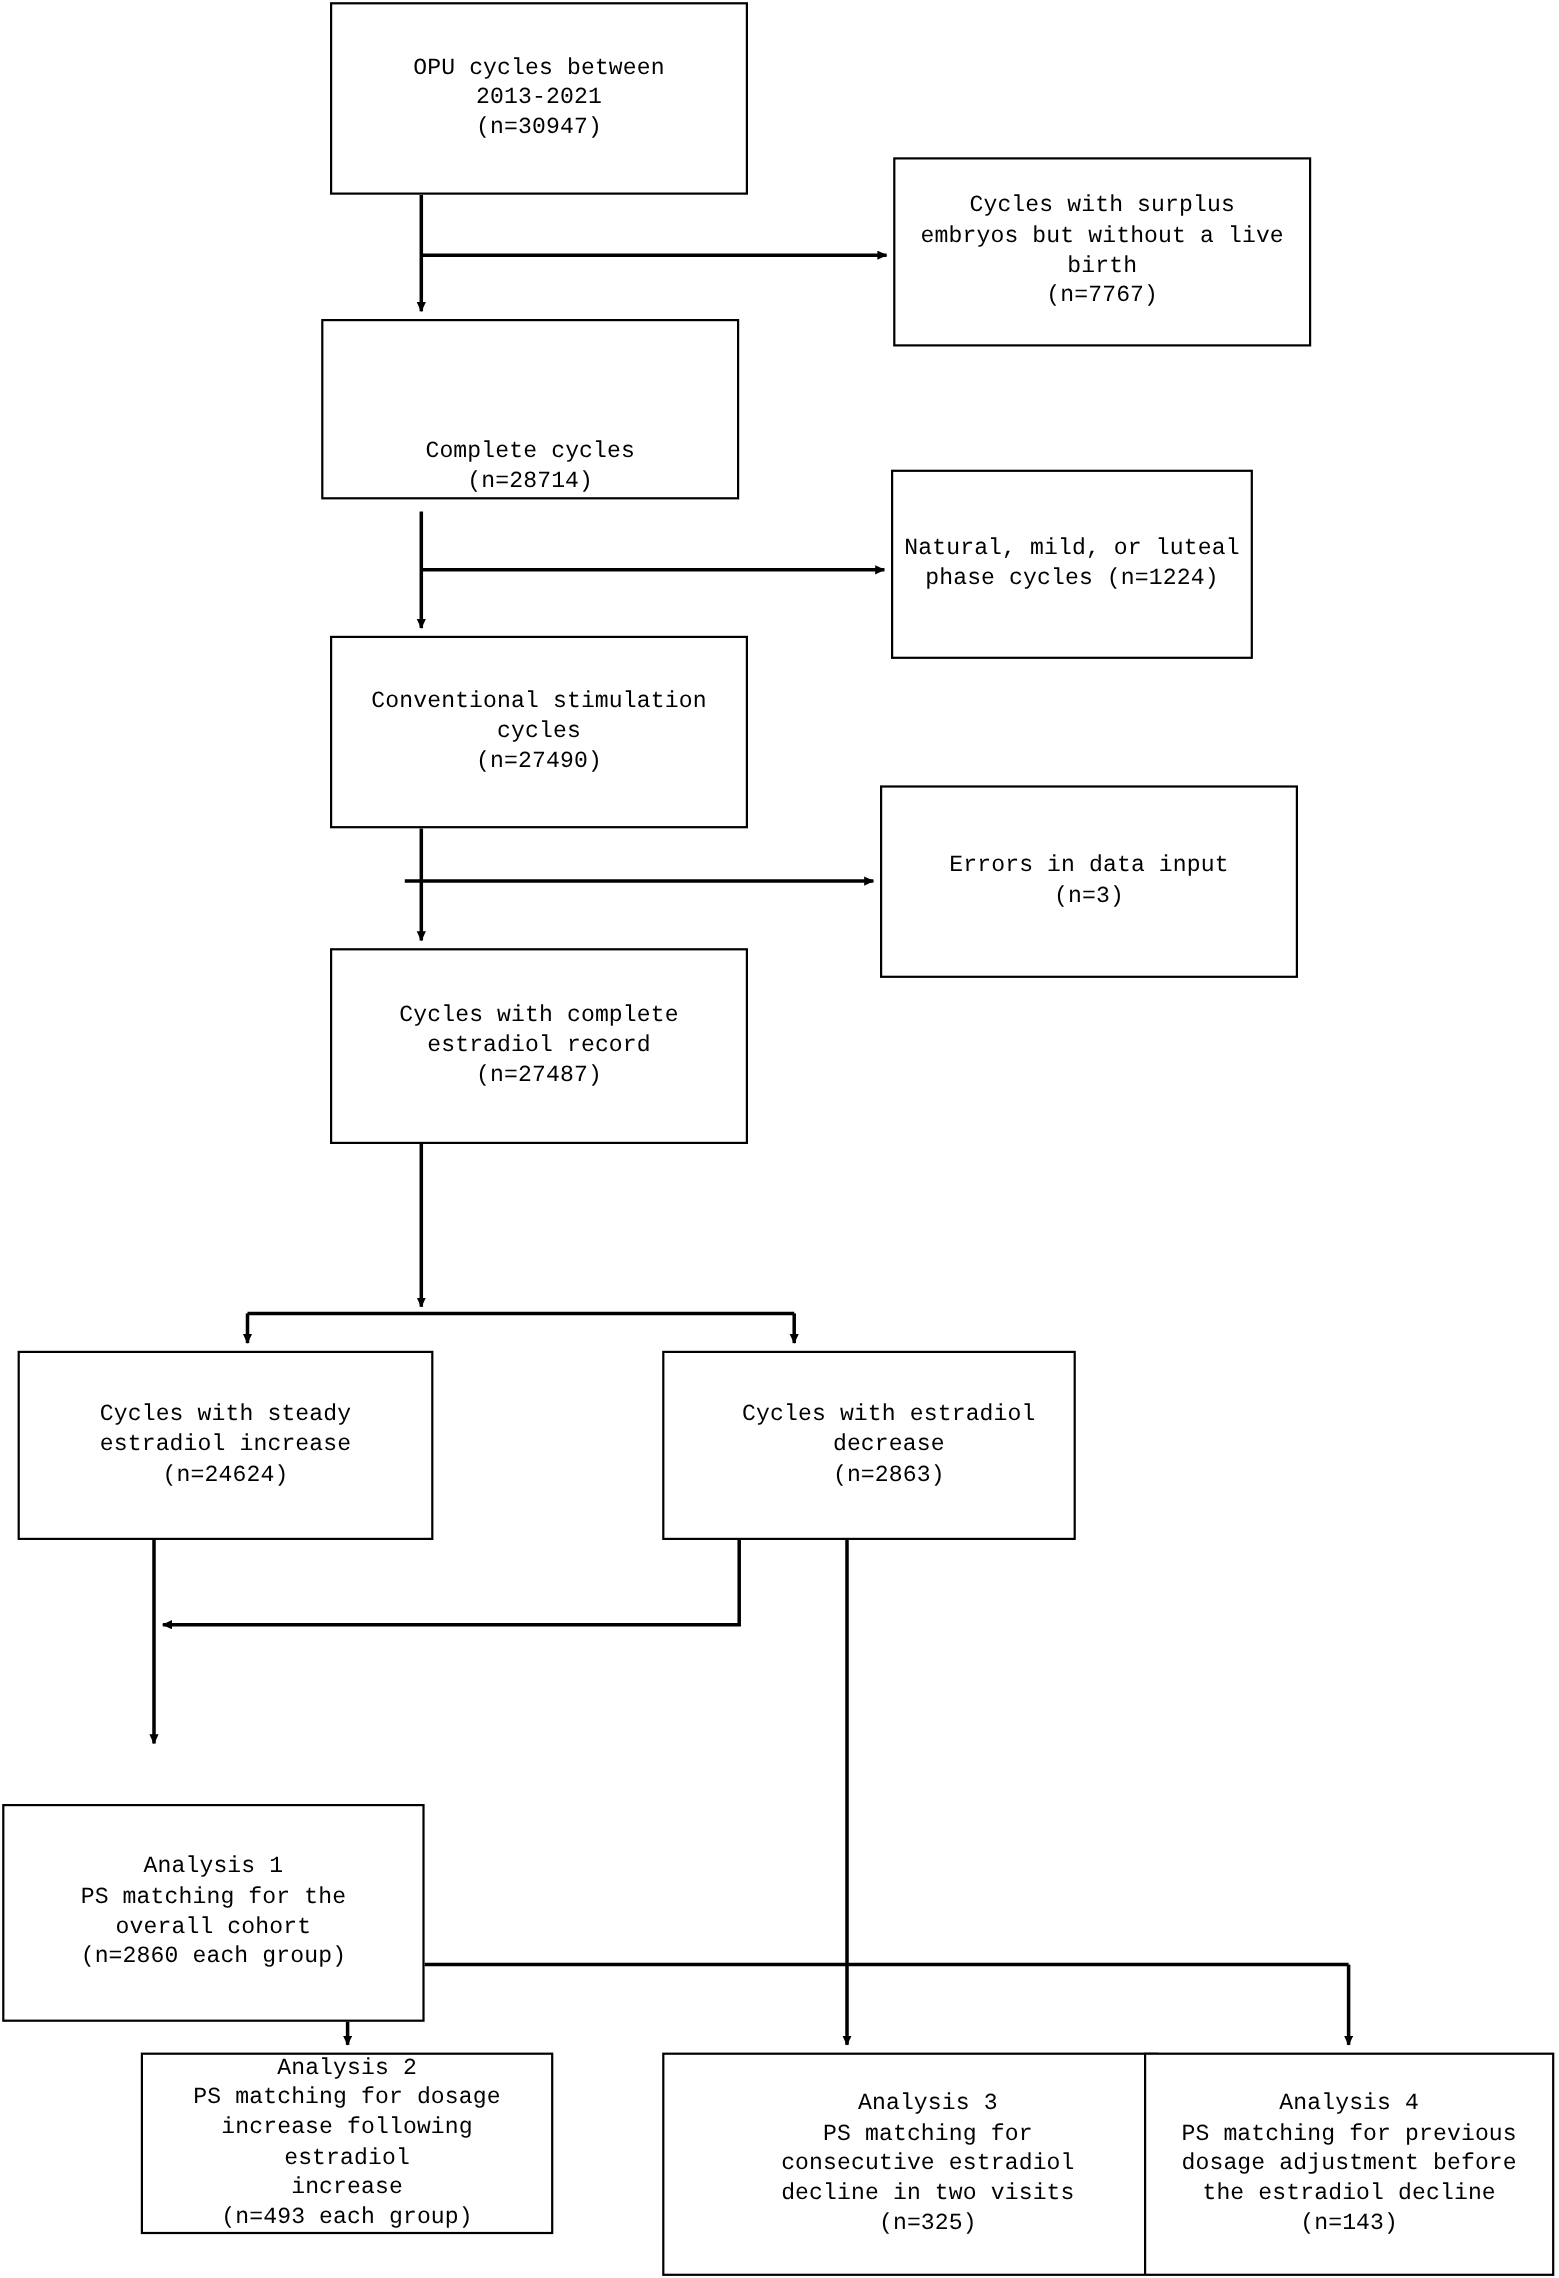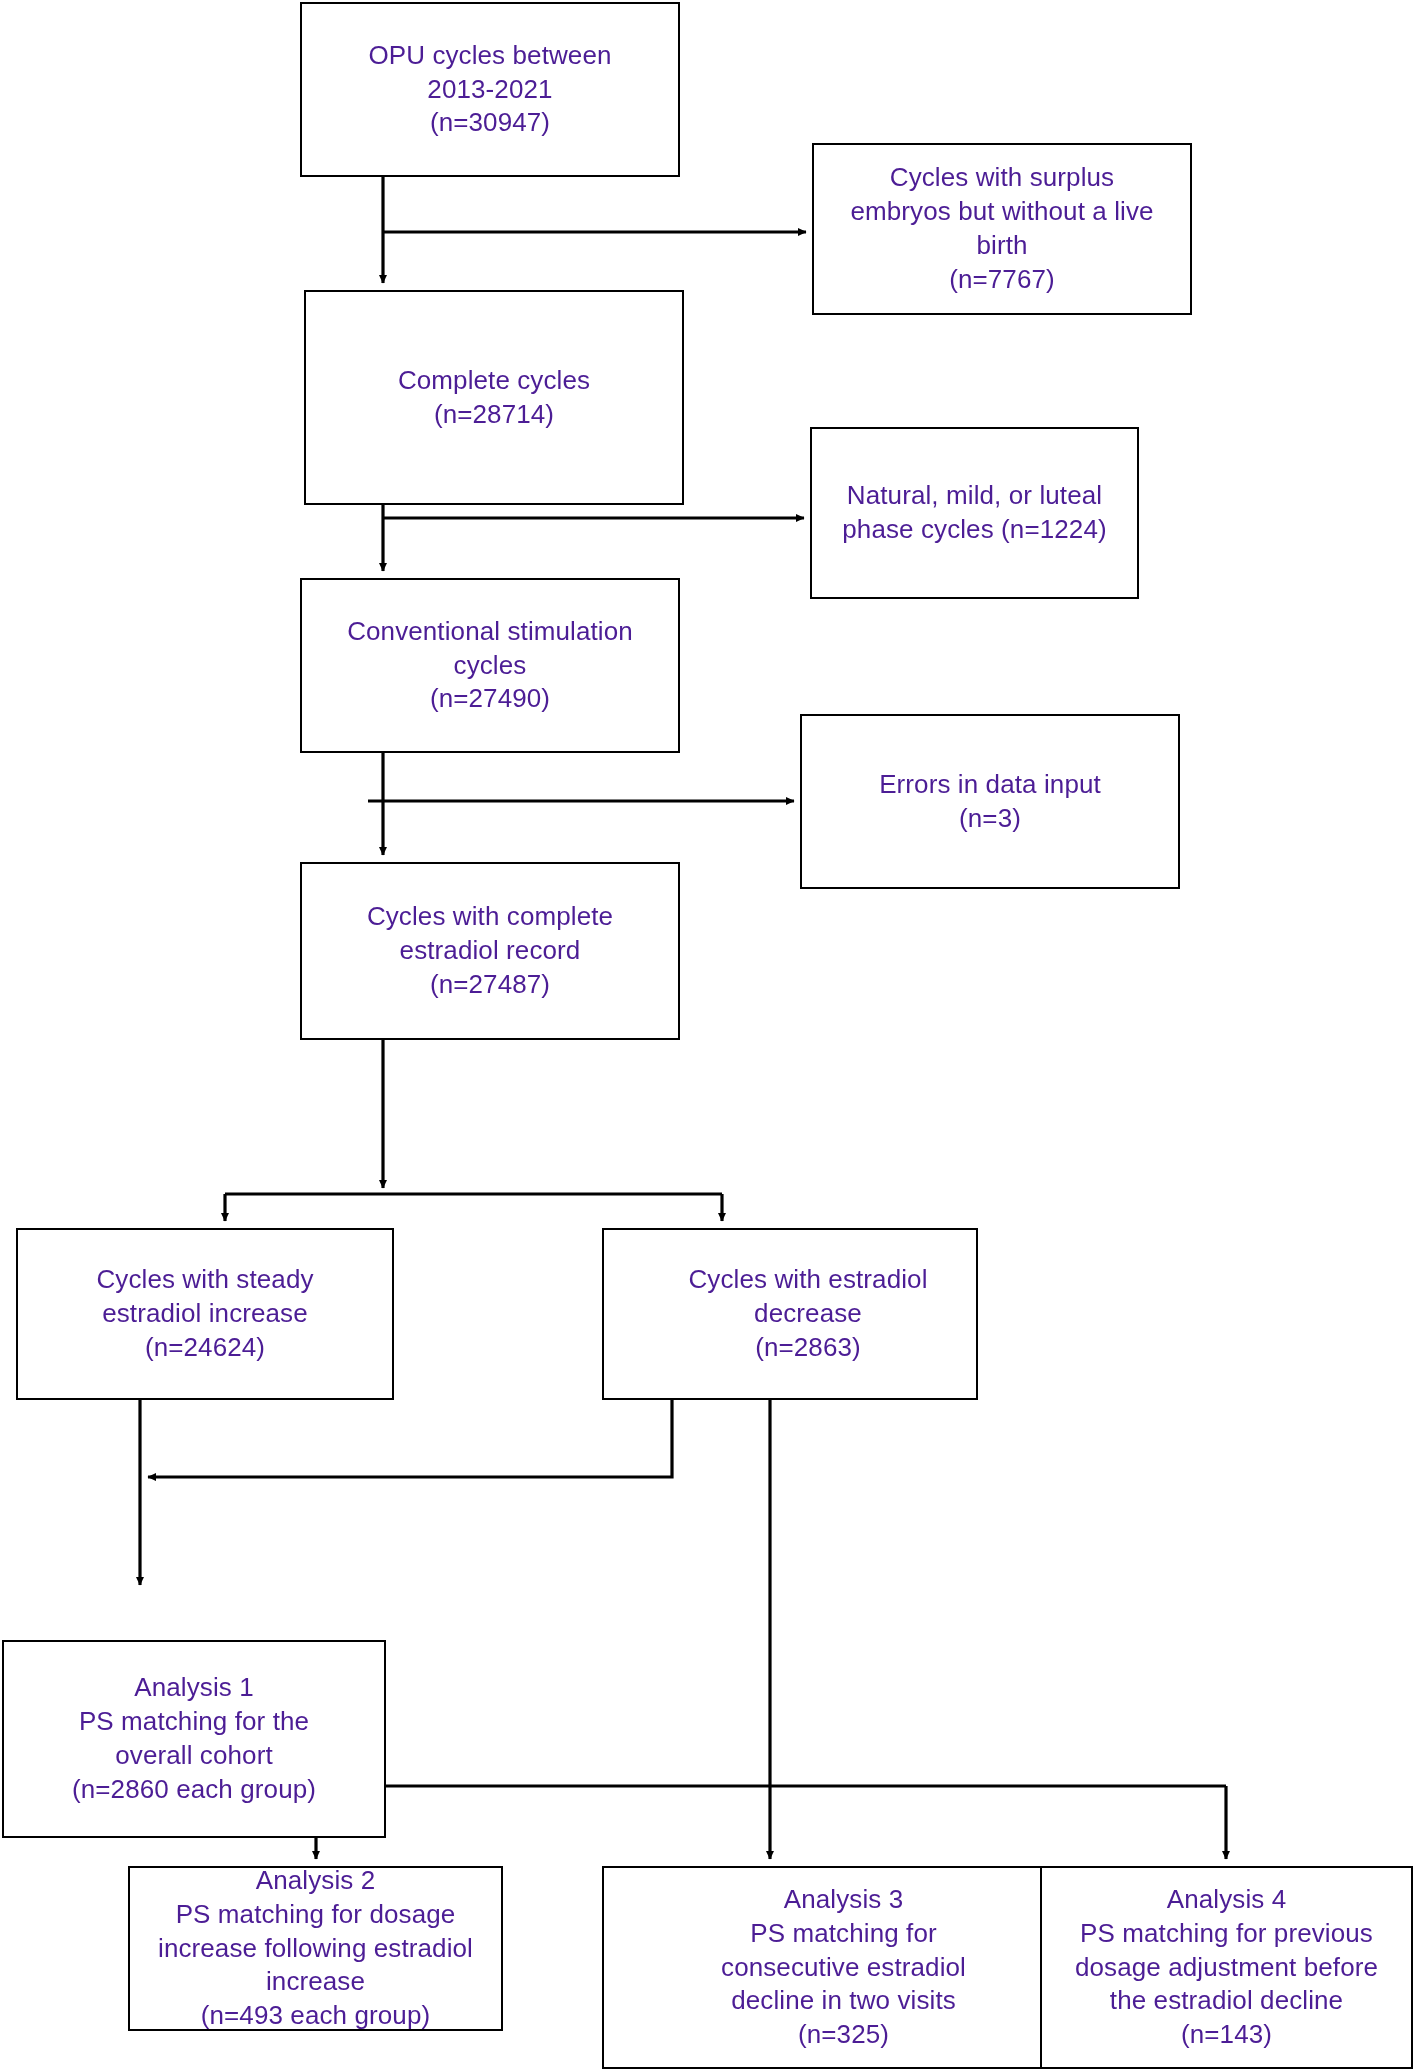--- a/index.html
+++ b/index.html
@@ -26,26 +26,27 @@
     position: absolute;
     box-sizing: border-box;
     border: 2.5px solid #000000;
     background: #ffffff;
     display: flex;
     align-items: center;
     justify-content: center;
     text-align: center;
   }
   .node .label {
-    font-size: 26px;
+    font-size: 21px;
     line-height: 1.30;
-    color: #4c1d95;
+    color: #000000;
     padding: 0 8px;
     white-space: pre-line;
     letter-spacing: 0.1px;
+    font-family: Liberation Mono, monospace;
   }
 </style>
 </head>
 <body>
 
 <div id="page">
 
   <svg id="edges" viewBox="0 0 1417 2071" xmlns="http://www.w3.org/2000/svg">
     <defs>
       <marker id="ah" markerWidth="11" markerHeight="11" refX="8.4" refY="4.2" orient="auto" markerUnits="userSpaceOnUse">
@@ -90,21 +91,21 @@
 (n=30947)</div>
   </div>
 
   <div class="node" style="left:812px; top:143px; width:380px; height:172px;">
     <div class="label">Cycles with surplus
 embryos but without a live
 birth
 (n=7767)</div>
   </div>
 
-  <div class="node" style="left:304px; top:290px; width:380px; height:215px;">
+  <div class="node" style="left:292px; top:290px; width:380px; height:164px;align-items:flex-end;">
     <div class="label">Complete cycles
 (n=28714)</div>
   </div>
 
   <div class="node" style="left:810px; top:427px; width:329px; height:172px;">
     <div class="label">Natural,  mild, or luteal
 phase cycles (n=1224)</div>
   </div>
 
   <div class="node" style="left:300px; top:578px; width:380px; height:175px;">

